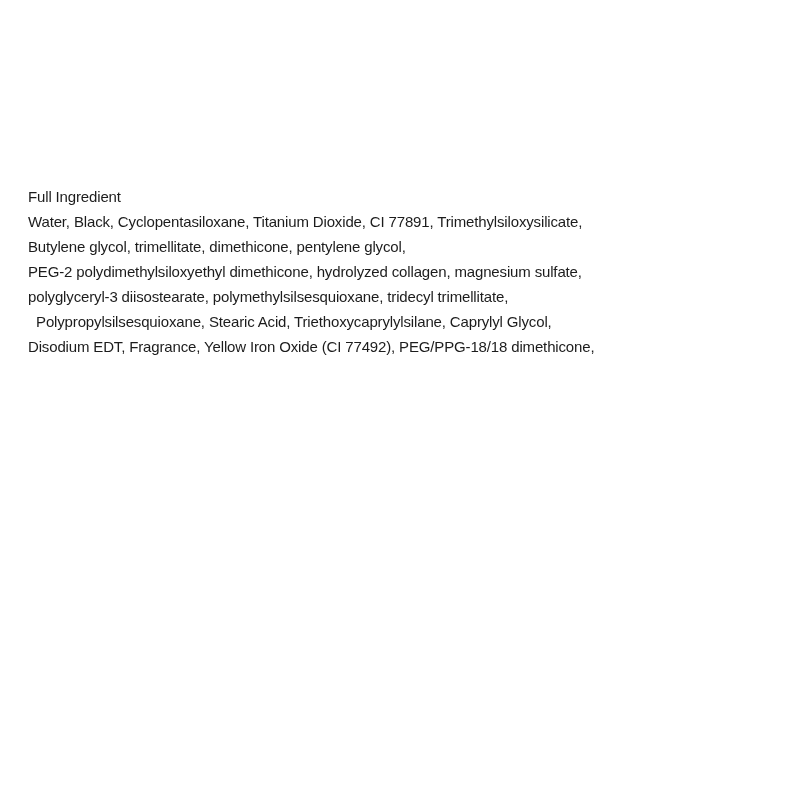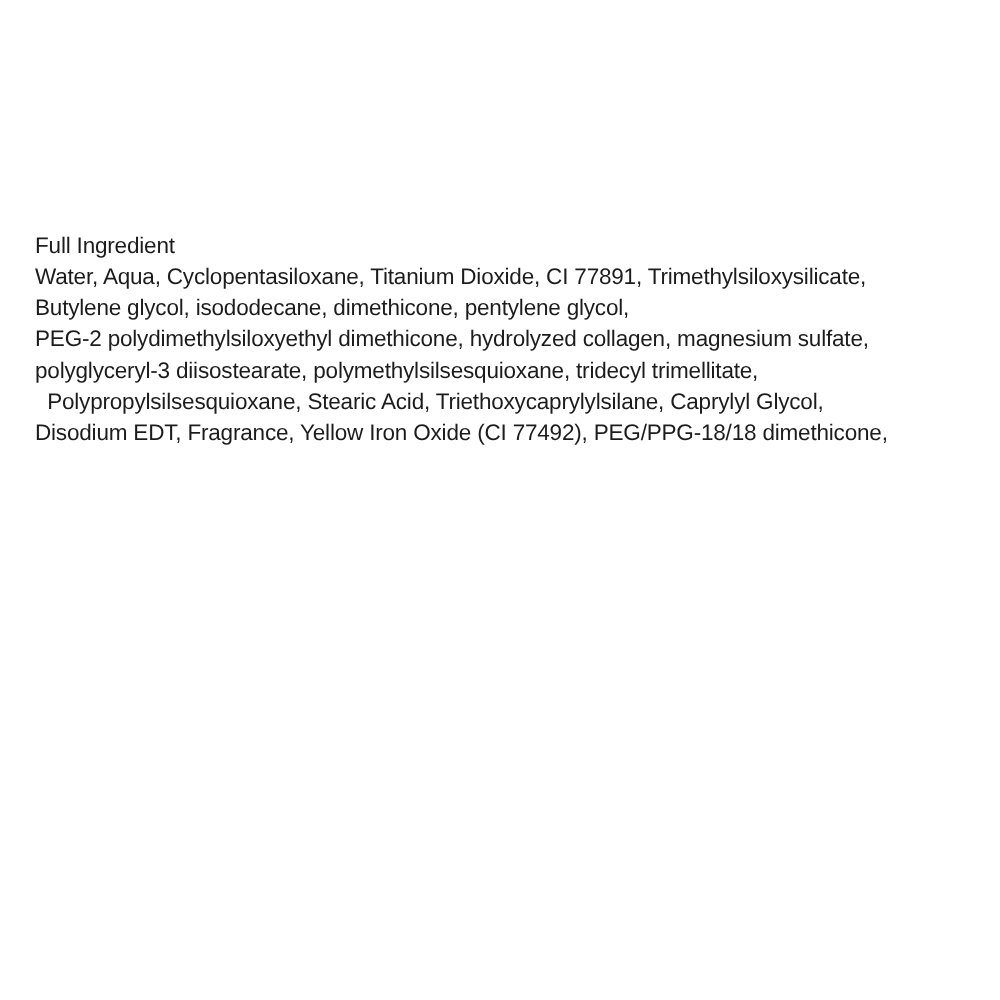--- a/index.html
+++ b/index.html
@@ -20,34 +20,34 @@
     width: 800px;
     height: 800px;
     background: #ffffff;
   }
   .ingredients-block {
     position: absolute;
     top: 184px;
     left: 28px;
     width: 768px;
     color: #1c1c1c;
-    font-size: 18px;
+    font-size: 15px;
     line-height: 25px;
     letter-spacing: -0.15px;
   }
   .text-line {
     white-space: pre;
   }
 </style>
 </head>
 <body>
 
 <div class="page">
   <div class="ingredients-block">
     <div class="text-line">Full Ingredient</div>
-    <div class="text-line">Water, Aqua, Cyclopentasiloxane, Titanium Dioxide, CI 77891, Trimethylsiloxysilicate,</div>
-    <div class="text-line">Butylene glycol, isododecane, dimethicone, pentylene glycol,</div>
+    <div class="text-line">Water, Black, Cyclopentasiloxane, Titanium Dioxide, CI 77891, Trimethylsiloxysilicate,</div>
+    <div class="text-line">Butylene glycol, trimellitate, dimethicone, pentylene glycol,</div>
     <div class="text-line">PEG-2 polydimethylsiloxyethyl dimethicone, hydrolyzed collagen, magnesium sulfate,</div>
     <div class="text-line">polyglyceryl-3 diisostearate, polymethylsilsesquioxane, tridecyl trimellitate,</div>
     <div class="text-line">  Polypropylsilsesquioxane, Stearic Acid, Triethoxycaprylylsilane, Caprylyl Glycol,</div>
     <div class="text-line">Disodium EDT, Fragrance, Yellow Iron Oxide (CI 77492), PEG/PPG-18/18 dimethicone,</div>
   </div>
 </div>
 
 </body></html>

